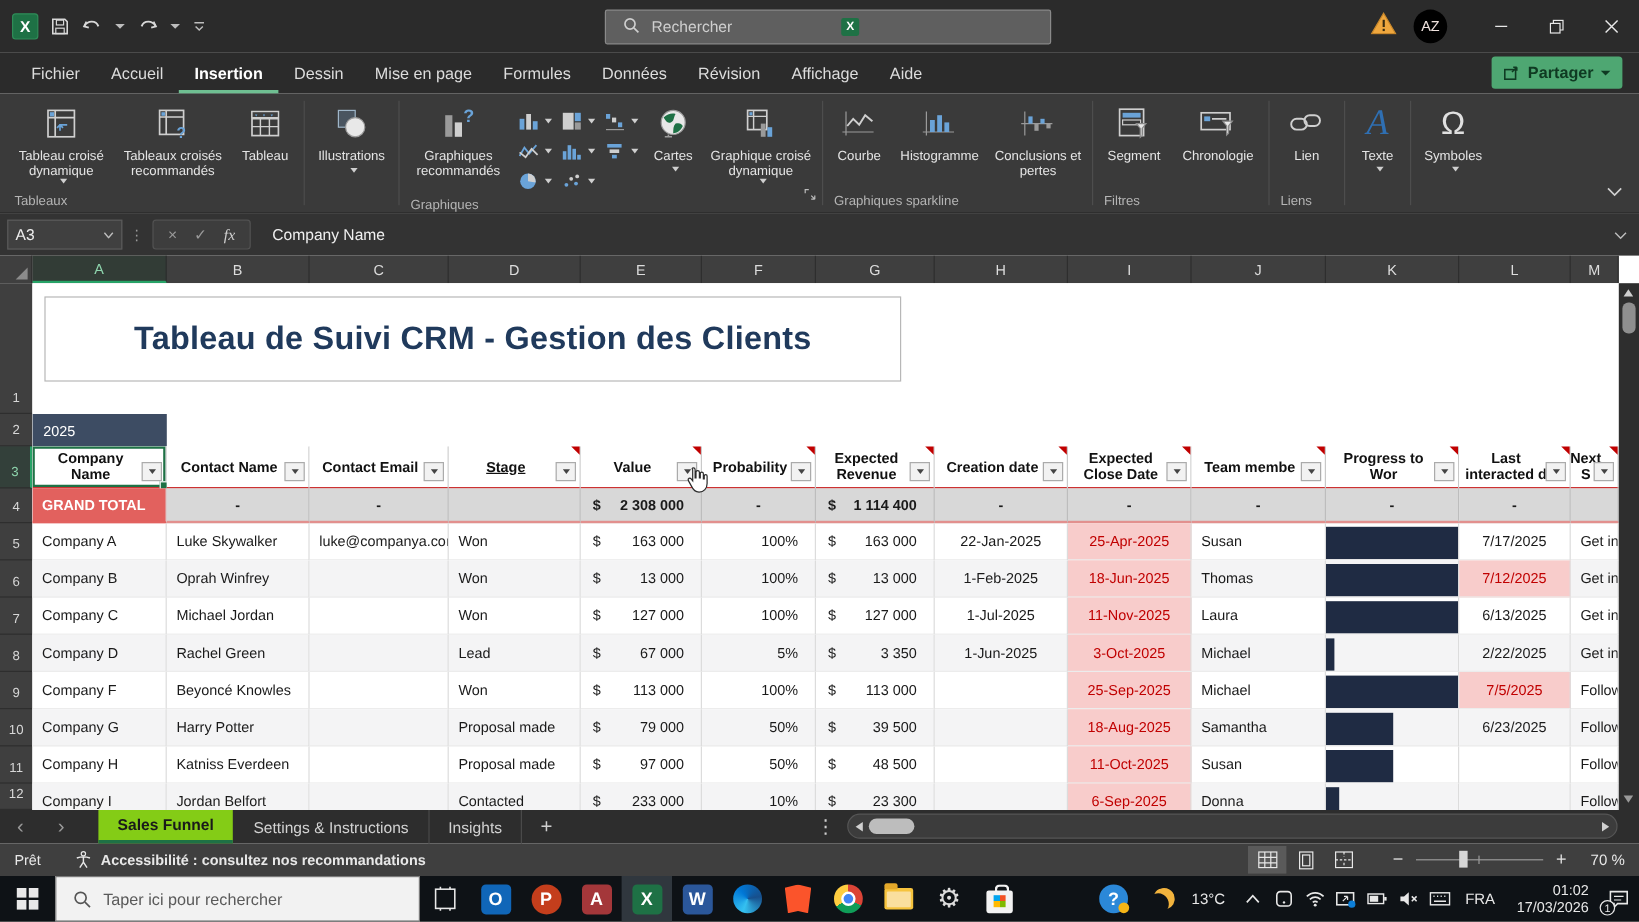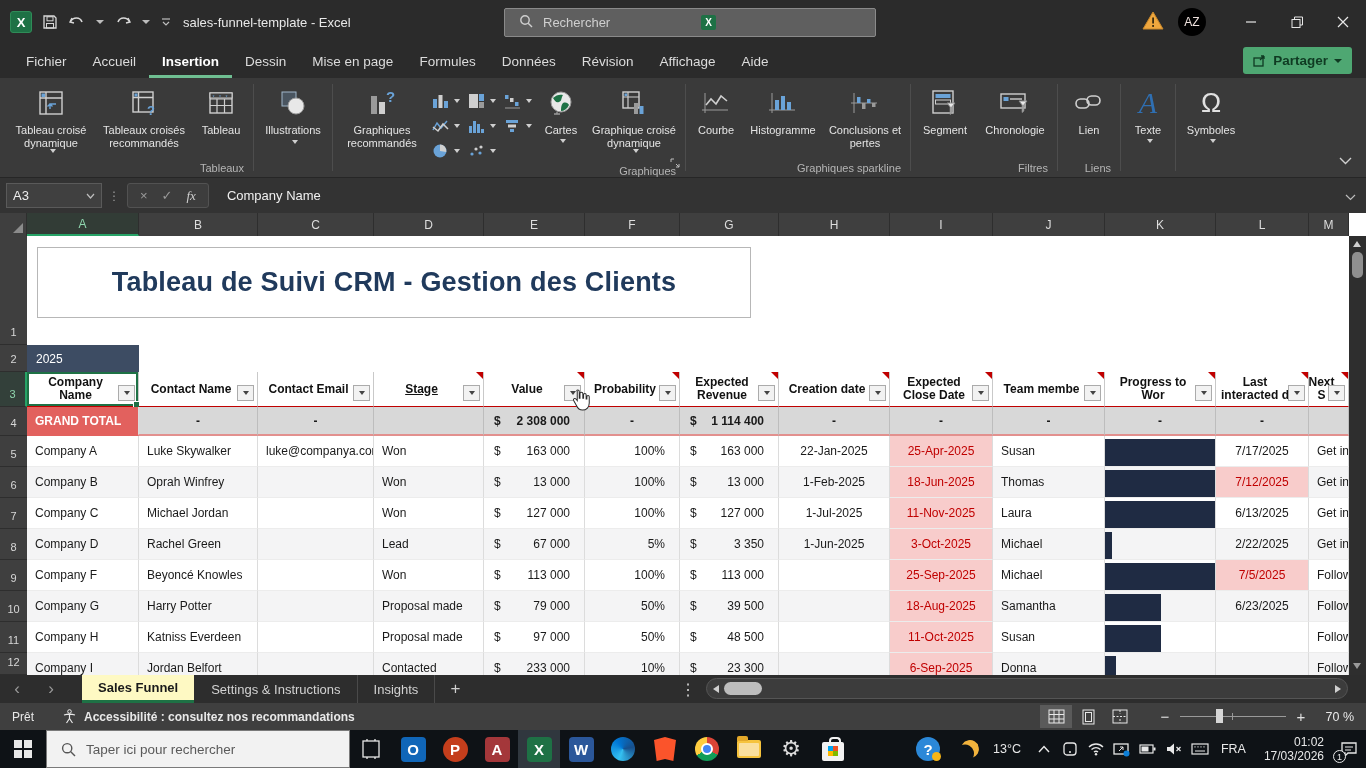--- a/index.html
+++ b/index.html
@@ -37,21 +37,21 @@
   .mtab.active { color:#fff; font-weight:bold; border-bottom:3px solid #6FBF92; padding-bottom:6px; }
   .share-btn { position:absolute; right:14px; top:3px; height:27px; background:#4EA772; border-radius:3px;
     color:#0f3a22; font-size:13.5px; display:flex; align-items:center; gap:6px; padding:0 10px; font-weight:bold; }
   .share-btn .sc { width:0;height:0;border-left:4px solid transparent;border-right:4px solid transparent;border-top:4px solid #0f3a22; }
 
   
   .ribbon { position:absolute; left:0; top:78px; width:1366px; height:100px; background:#3a3a3a;
     border-bottom:1px solid #262626; display:flex; align-items:stretch; padding-left:4px; }
   .rgroup { position:relative; display:flex; flex-direction:column; padding:4px 2px 0 2px; }
   .rgroup .btnrow { display:flex; flex:1; align-items:flex-start; }
-  .rgroup .glabel { text-align:right; color:#b5b5b5; font-size:11px; padding:2px 6px 5px; }
+  .rgroup .glabel { text-align:left; color:#b5b5b5; font-size:11px; padding:2px 6px 5px; }
   .rdivider { width:1px; background:#4d4d4d; margin:6px 1px; }
   .bigbtn { display:flex; flex-direction:column; align-items:center; justify-content:flex-start;
     color:#e4e4e4; font-size:11px; text-align:center; padding:4px 5px 0; line-height:12.5px; height:78px; }
   .bigbtn .ic { height:34px; display:flex; align-items:center; justify-content:center; margin-bottom:4px; }
   .caret { width:0; height:0; border-left:3.5px solid transparent; border-right:3.5px solid transparent;
     border-top:4px solid #cfcfcf; display:inline-block; margin-left:3px; }
   .chartgrid { display:grid; grid-template-columns:36px 36px 36px; grid-auto-rows:25px; padding-top:6px; }
   .cg-item { display:flex; align-items:center; justify-content:center; gap:2px; }
   .launcher { position:absolute; right:4px; bottom:5px; }
   .collapse-chevron { position:absolute; right:14px; bottom:8px; color:#cfcfcf; }
@@ -115,21 +115,21 @@
   .vs-up { position:absolute; left:4px; top:5px; width:0; height:0; border-left:4.5px solid transparent;
     border-right:4.5px solid transparent; border-bottom:6px solid #cfcfcf; }
   .vs-thumb { position:absolute; left:3px; top:16px; width:11px; height:26px; background:#8f8f8f; border-radius:5px; }
   .vs-down { position:absolute; left:4px; bottom:6px; width:0; height:0; border-left:4.5px solid transparent;
     border-right:4.5px solid transparent; border-top:6px solid #9a9a9a; }
 
   
   .tabstrip { position:absolute; left:0; top:675px; width:1366px; height:28px; background:#2d2d2d; display:flex; align-items:stretch; }
   .nav-arrow { width:34px; display:flex; align-items:center; justify-content:center; color:#9a9a9a; font-size:17px; }
   .stab { display:flex; align-items:center; padding:0 16px; color:#d2d2d2; font-size:13px; border-right:1px solid #4a4a4a; }
-  .stab.active { background:#fef9c3; color:#1a1a1a; font-weight:bold; border-bottom:3px solid #1E7145; border-right:none; margin-right:1px; }
+  .stab.active { background:#84cc16; color:#1a1a1a; font-weight:bold; border-bottom:3px solid #1E7145; border-right:none; margin-right:1px; }
   .addsheet { width:40px; display:flex; align-items:center; justify-content:center; color:#cfcfcf; font-size:17px; }
   .strip-more { position:absolute; left:680px; top:0; height:28px; display:flex; align-items:center; color:#cfcfcf; }
   .hscroll { position:absolute; left:706px; right:18px; top:3px; height:21px; background:#3c3c3c;
     border:1px solid #555; border-radius:11px; }
   .hs-left { position:absolute; left:6px; top:6px; width:0; height:0; border-top:4.5px solid transparent;
     border-bottom:4.5px solid transparent; border-right:6px solid #cfcfcf; }
   .hs-thumb { position:absolute; left:17px; top:3px; width:38px; height:13px; background:#bdbdbd; border-radius:7px; }
   .hs-right { position:absolute; right:6px; top:6px; width:0; height:0; border-top:4.5px solid transparent;
     border-bottom:4.5px solid transparent; border-left:6px solid #cfcfcf; }
 
@@ -214,21 +214,20 @@
           </svg>
       </span>
       <span class="mini-caret"></span>
       <span class="qicon">
         <svg width="12" height="12" viewBox="0 0 12 12">
             <path d="M2 3h8" stroke="#bdbdbd" stroke-width="1.2"></path>
             <path d="M3 6 L6 9 L9 6" fill="none" stroke="#bdbdbd" stroke-width="1.2"></path>
           </svg>
       </span>
     </div>
-    <div class="doc-title">sales-funnel-template - Excel</div>
     <div class="tb-search">
       <span class="mag">
         <svg width="14" height="14" viewBox="0 0 14 14">
             <circle cx="6" cy="6" r="4.2" fill="none" stroke="#cfcfcf" stroke-width="1.4"></circle>
             <path d="M9.2 9.2 L13 13" stroke="#cfcfcf" stroke-width="1.4"></path>
           </svg>
       </span>
       <span>Rechercher</span>
       <span class="scope">X</span>
     </div>

